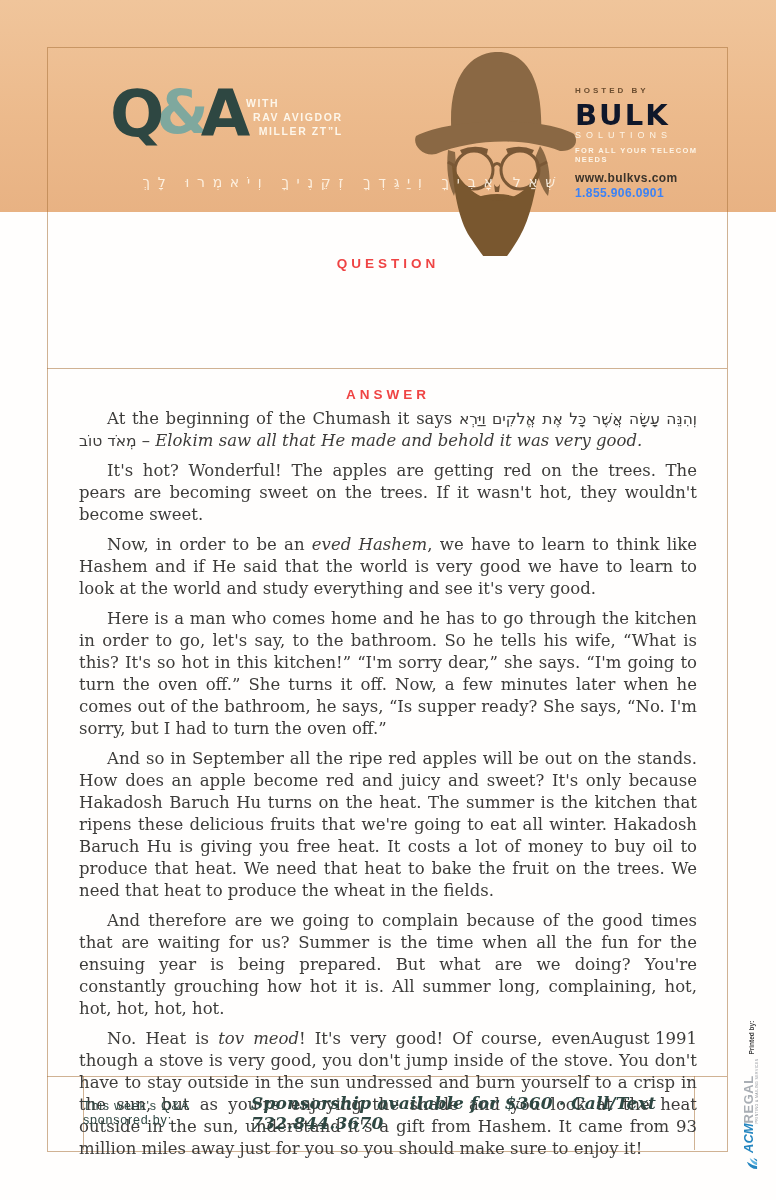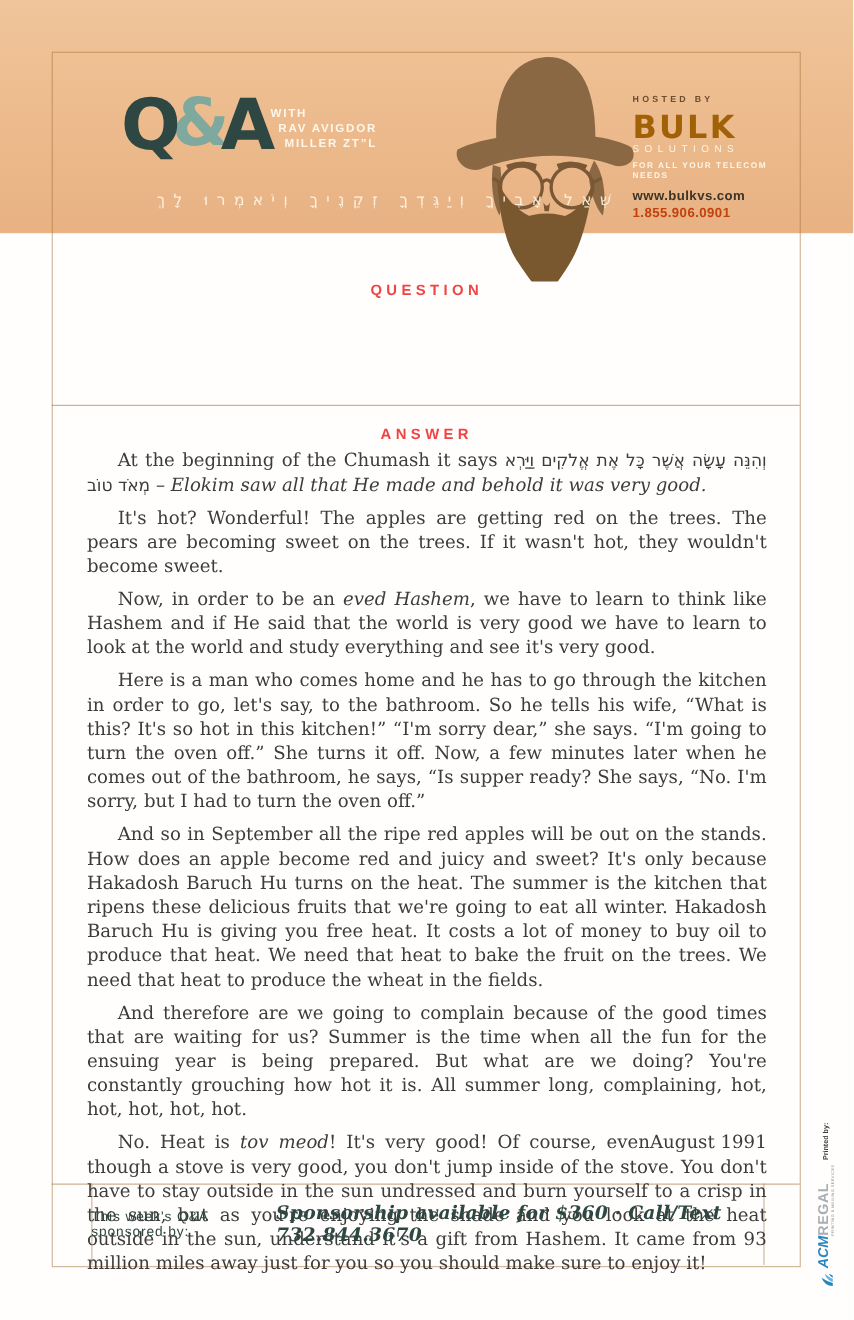--- a/index.html
+++ b/index.html
@@ -18,26 +18,26 @@
               font-family:"Liberation Sans",sans-serif;font-weight:bold;color:#fdf6ea;
               font-size:10.5px;letter-spacing:1.6px;line-height:14px;}
   .with-block .l2{padding-left:7px;}
   .with-block .l3{padding-left:12px;text-align:right;}
   .hebrew-verse{position:absolute;left:58px;top:174px;width:505px;z-index:3;direction:rtl;
                 font-family:"DejaVu Sans",sans-serif;font-size:14px;letter-spacing:0.55em;
                 color:rgba(255,247,235,0.88);white-space:nowrap;}
   .host-block{position:absolute;left:575px;top:86px;width:150px;z-index:3;text-align:left;
               font-family:"Liberation Sans",sans-serif;}
   .hosted-by{font-size:8px;letter-spacing:3px;color:#6b4d2f;font-weight:bold;margin-bottom:7px;}
-  .bulk-word{font-size:29px;font-weight:800;color:#a16207;letter-spacing:2px;line-height:26px;
+  .bulk-word{font-size:29px;font-weight:800;color:#0f172a;letter-spacing:2px;line-height:26px;
              font-family:"DejaVu Sans",sans-serif;}
   .solutions-word{font-size:9px;letter-spacing:5px;color:#fdf4e6;margin-top:2px;}
   .telecom-line{font-size:7.5px;letter-spacing:1.4px;color:#fdf4e6;font-weight:bold;margin-top:6px;}
   .bulk-site{font-size:12px;font-weight:bold;color:#3a332a;margin-top:7px;letter-spacing:0.4px;}
-  .bulk-phone{font-size:12px;font-weight:bold;color:#c2410c;margin-top:1px;letter-spacing:0.4px;}
+  .bulk-phone{font-size:12px;font-weight:bold;color:#3b82f6;margin-top:1px;letter-spacing:0.4px;}
 
   
   .frame{position:absolute;left:47px;top:47px;width:679px;height:1103px;
          border:1px solid rgba(170,115,60,0.55);z-index:4;pointer-events:none;}
   .divider{position:absolute;left:47px;width:680px;height:0;border-top:1px solid rgba(170,115,60,0.55);z-index:4;}
   .divider.q{top:368px;}
   .divider.f{top:1076px;}
   .footer-inner{position:absolute;left:83px;top:1076px;width:610px;height:74px;z-index:4;
                 border-left:1px solid rgba(170,115,60,0.55);border-right:1px solid rgba(170,115,60,0.55);}
 

